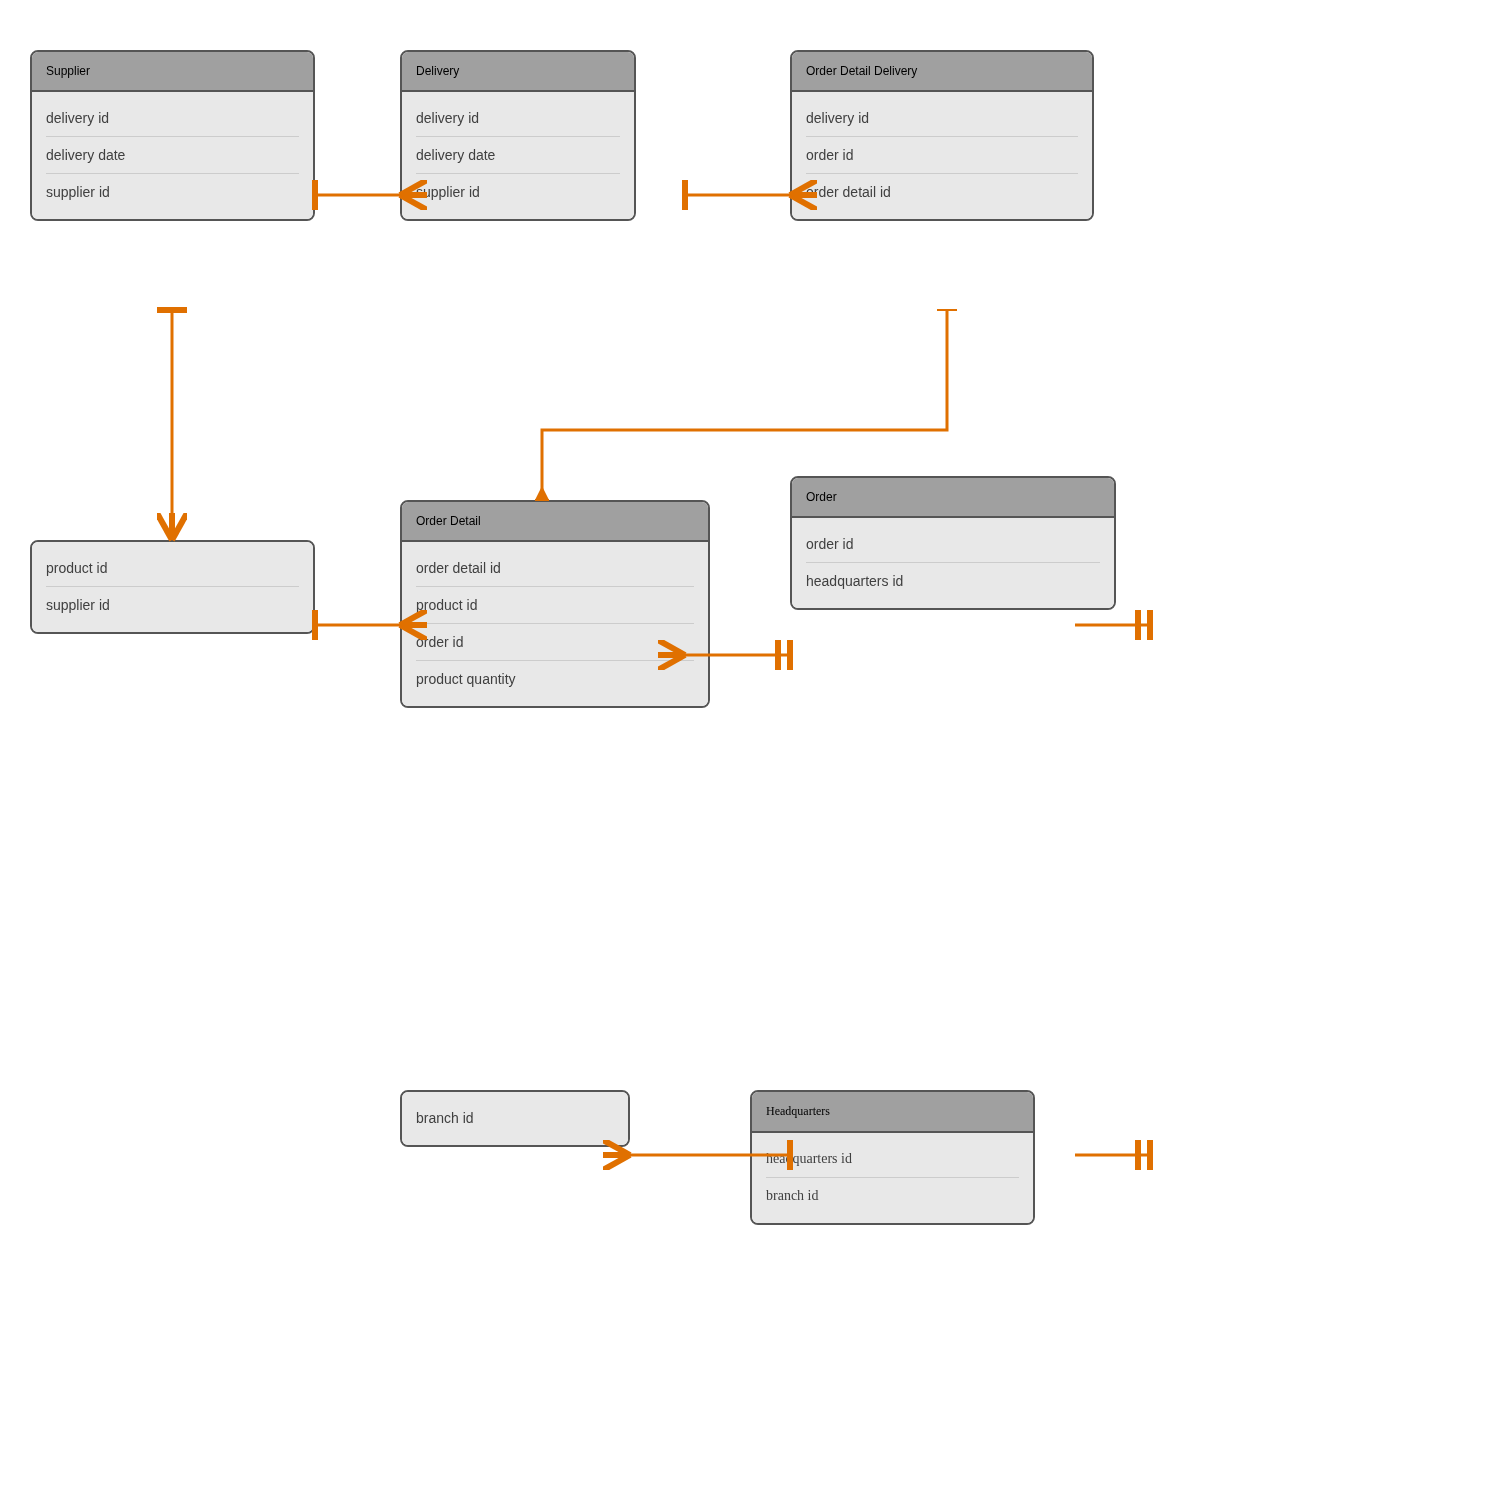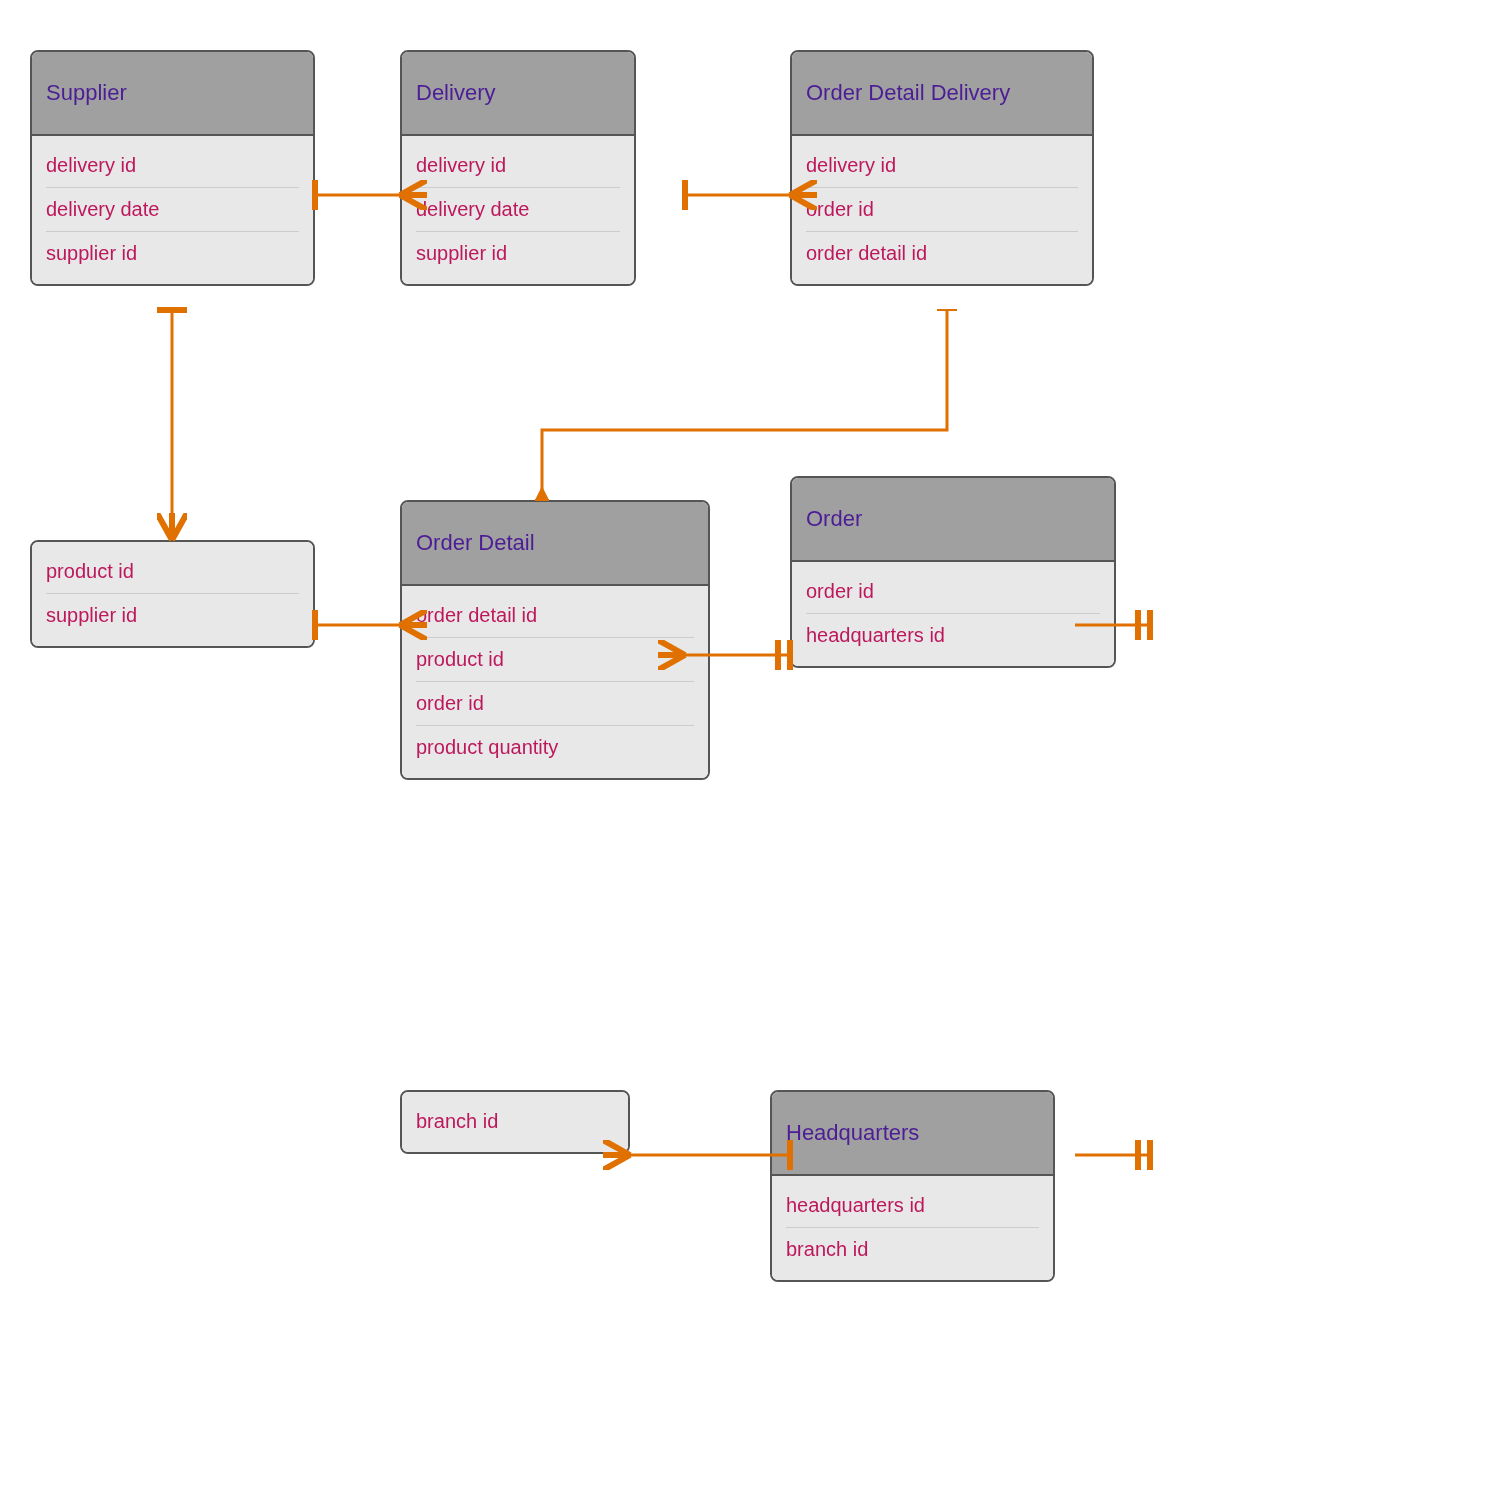--- a/index.html
+++ b/index.html
@@ -14,34 +14,34 @@
     .er-table {
       position: absolute;
       border: 2px solid #555;
       border-radius: 8px;
       overflow: hidden;
       background: #fff;
       min-width: 220px;
     }
     .er-table-header {
       background: #a0a0a0;
-      padding: 28px 14px;
-      font-size: 22px;
+      padding: 12px 14px;
+      font-size: 12px;
       font-weight: normal;
-      color: #4c1d95;
+      color: #000000;
       border-bottom: 2px solid #555;
     }
     .er-table-body {
       background: #e8e8e8;
       padding: 8px 14px;
     }
     .er-field {
       padding: 10px 0;
-      font-size: 20px;
-      color: #be185d;
+      font-size: 14px;
+      color: #404040;
       border-bottom: 1px solid transparent;
     }
     .er-field:not(:last-child) {
       border-bottom: 1px solid #ccc;
     }
     svg.connections {
       position: absolute;
       top: 0; left: 0;
       width: 1500px;
       height: 1500px;
@@ -102,21 +102,21 @@
     <div class="er-field">headquarters id</div>
   </div>
 </div>
 
 <div class="er-table" style="top:1090px; left:400px; width:230px;">
   <div class="er-table-body">
     <div class="er-field">branch id</div>
   </div>
 </div>
 
-<div class="er-table" style="top:1090px; left:770px; width:285px;">
+<div class="er-table" style="top:1090px; left:750px; width:285px;font-family:Liberation Serif, serif;">
   <div class="er-table-header">Headquarters</div>
   <div class="er-table-body">
     <div class="er-field">headquarters id</div>
     <div class="er-field">branch id</div>
   </div>
 </div>
 
 <svg class="connections">
   <defs>
     <marker id="crow-many" markerWidth="10" markerHeight="10" refX="9" refY="5" orient="auto">

